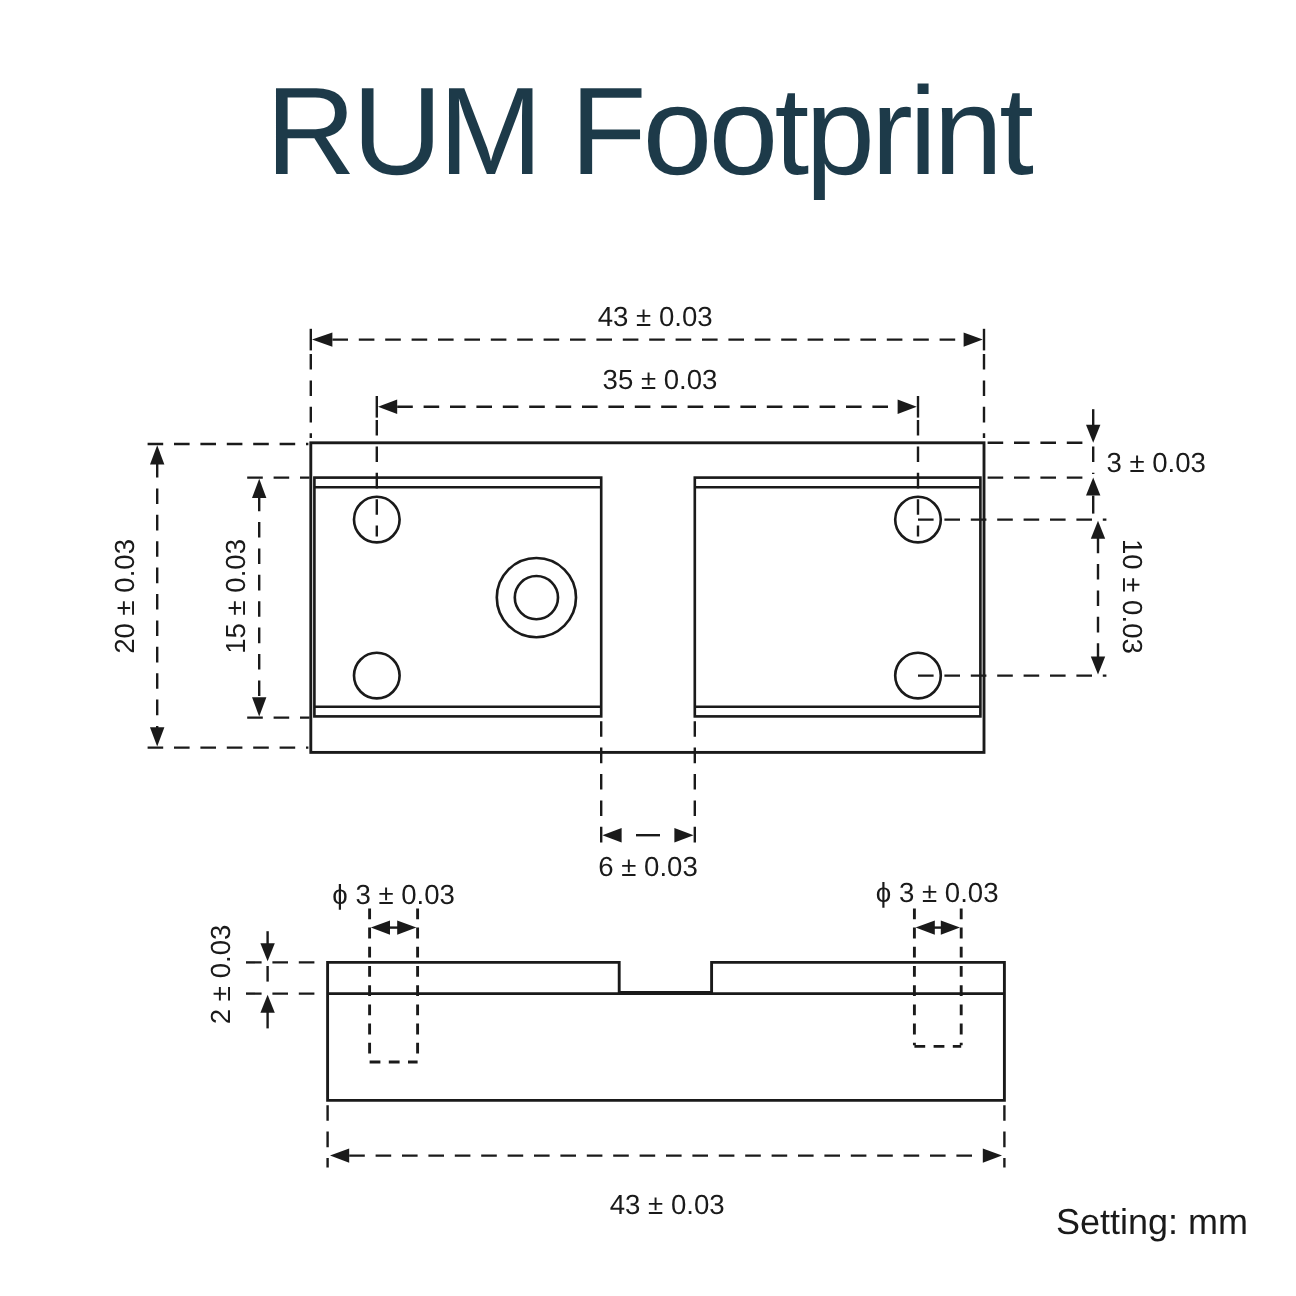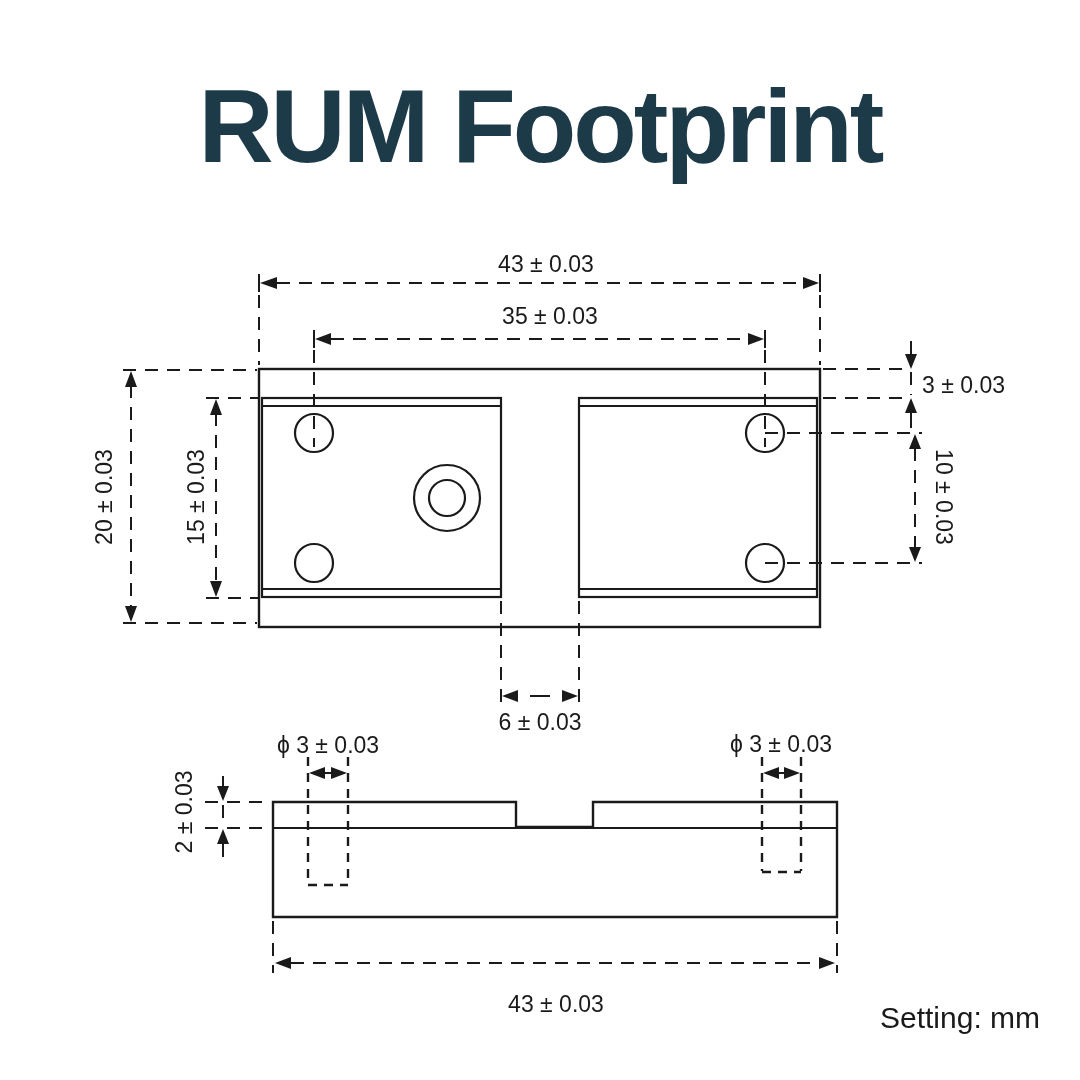--- a/index.html
+++ b/index.html
@@ -1,19 +1,19 @@
 <!DOCTYPE html>
 <html><head>
 <meta charset="utf-8">
 <style>
   html,body{margin:0;padding:0;background:#ffffff;}
   #canvas{position:relative;width:1080px;height:1080px;background:#ffffff;overflow:hidden;
           font-family:"Liberation Sans", sans-serif;}
-  h1#title{position:absolute;top:58px;left:0;right:0;margin:16px;text-align:center;
-           color:#1d3a49;font-size:104px;font-weight:bold;letter-spacing:-3px;line-height:1.0;
+  h1#title{position:absolute;top:58px;left:0;right:0;margin:0;text-align:center;
+           color:#1d3a49;font-size:104px;font-weight:normal;letter-spacing:-3px;line-height:1.0;
            font-family:"Liberation Sans", sans-serif;}
   svg{position:absolute;top:0;left:0;}
   .edge{stroke:#1a1a1a;stroke-width:2.4;fill:none;}
   .edge-thin{stroke:#1a1a1a;stroke-width:2.2;fill:none;}
   .dash{stroke:#1a1a1a;stroke-width:2;fill:none;stroke-dasharray:13 9;}
   .hdash{stroke:#1a1a1a;stroke-width:2.4;fill:none;stroke-dasharray:9 7;}
   .solid{stroke:#1a1a1a;stroke-width:2;fill:none;}
   .ah{fill:#1a1a1a;stroke:none;}
   text.dim{font-size:23px;fill:#1a1a1a;}
   text.footer-text{font-size:30px;fill:#1a1a1a;}

